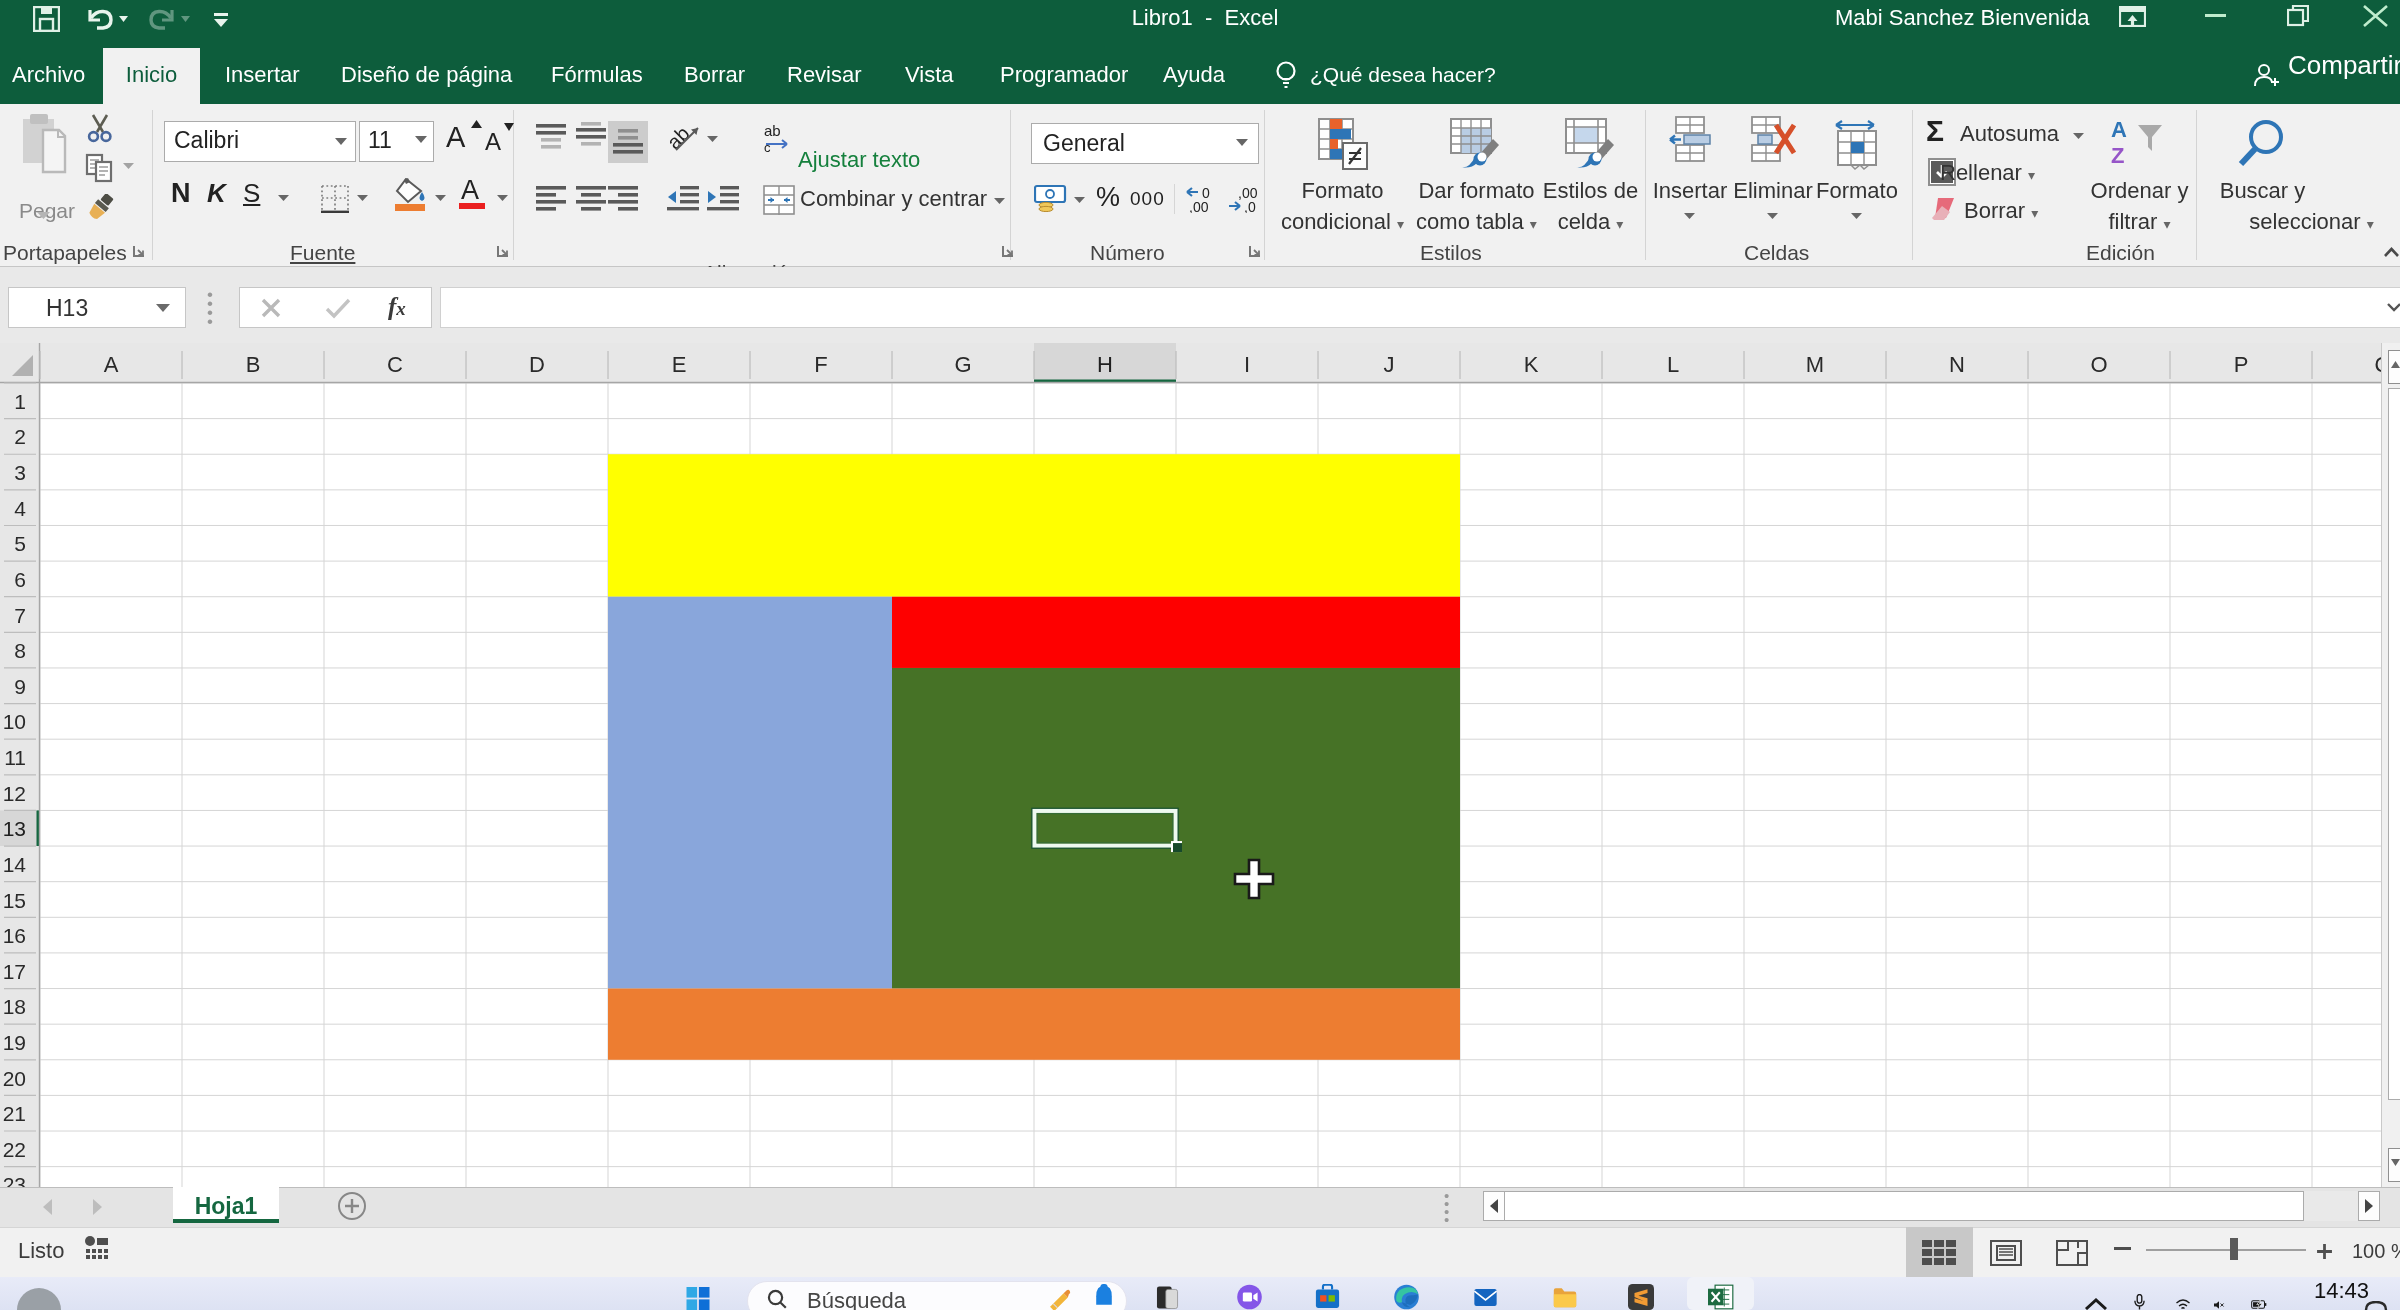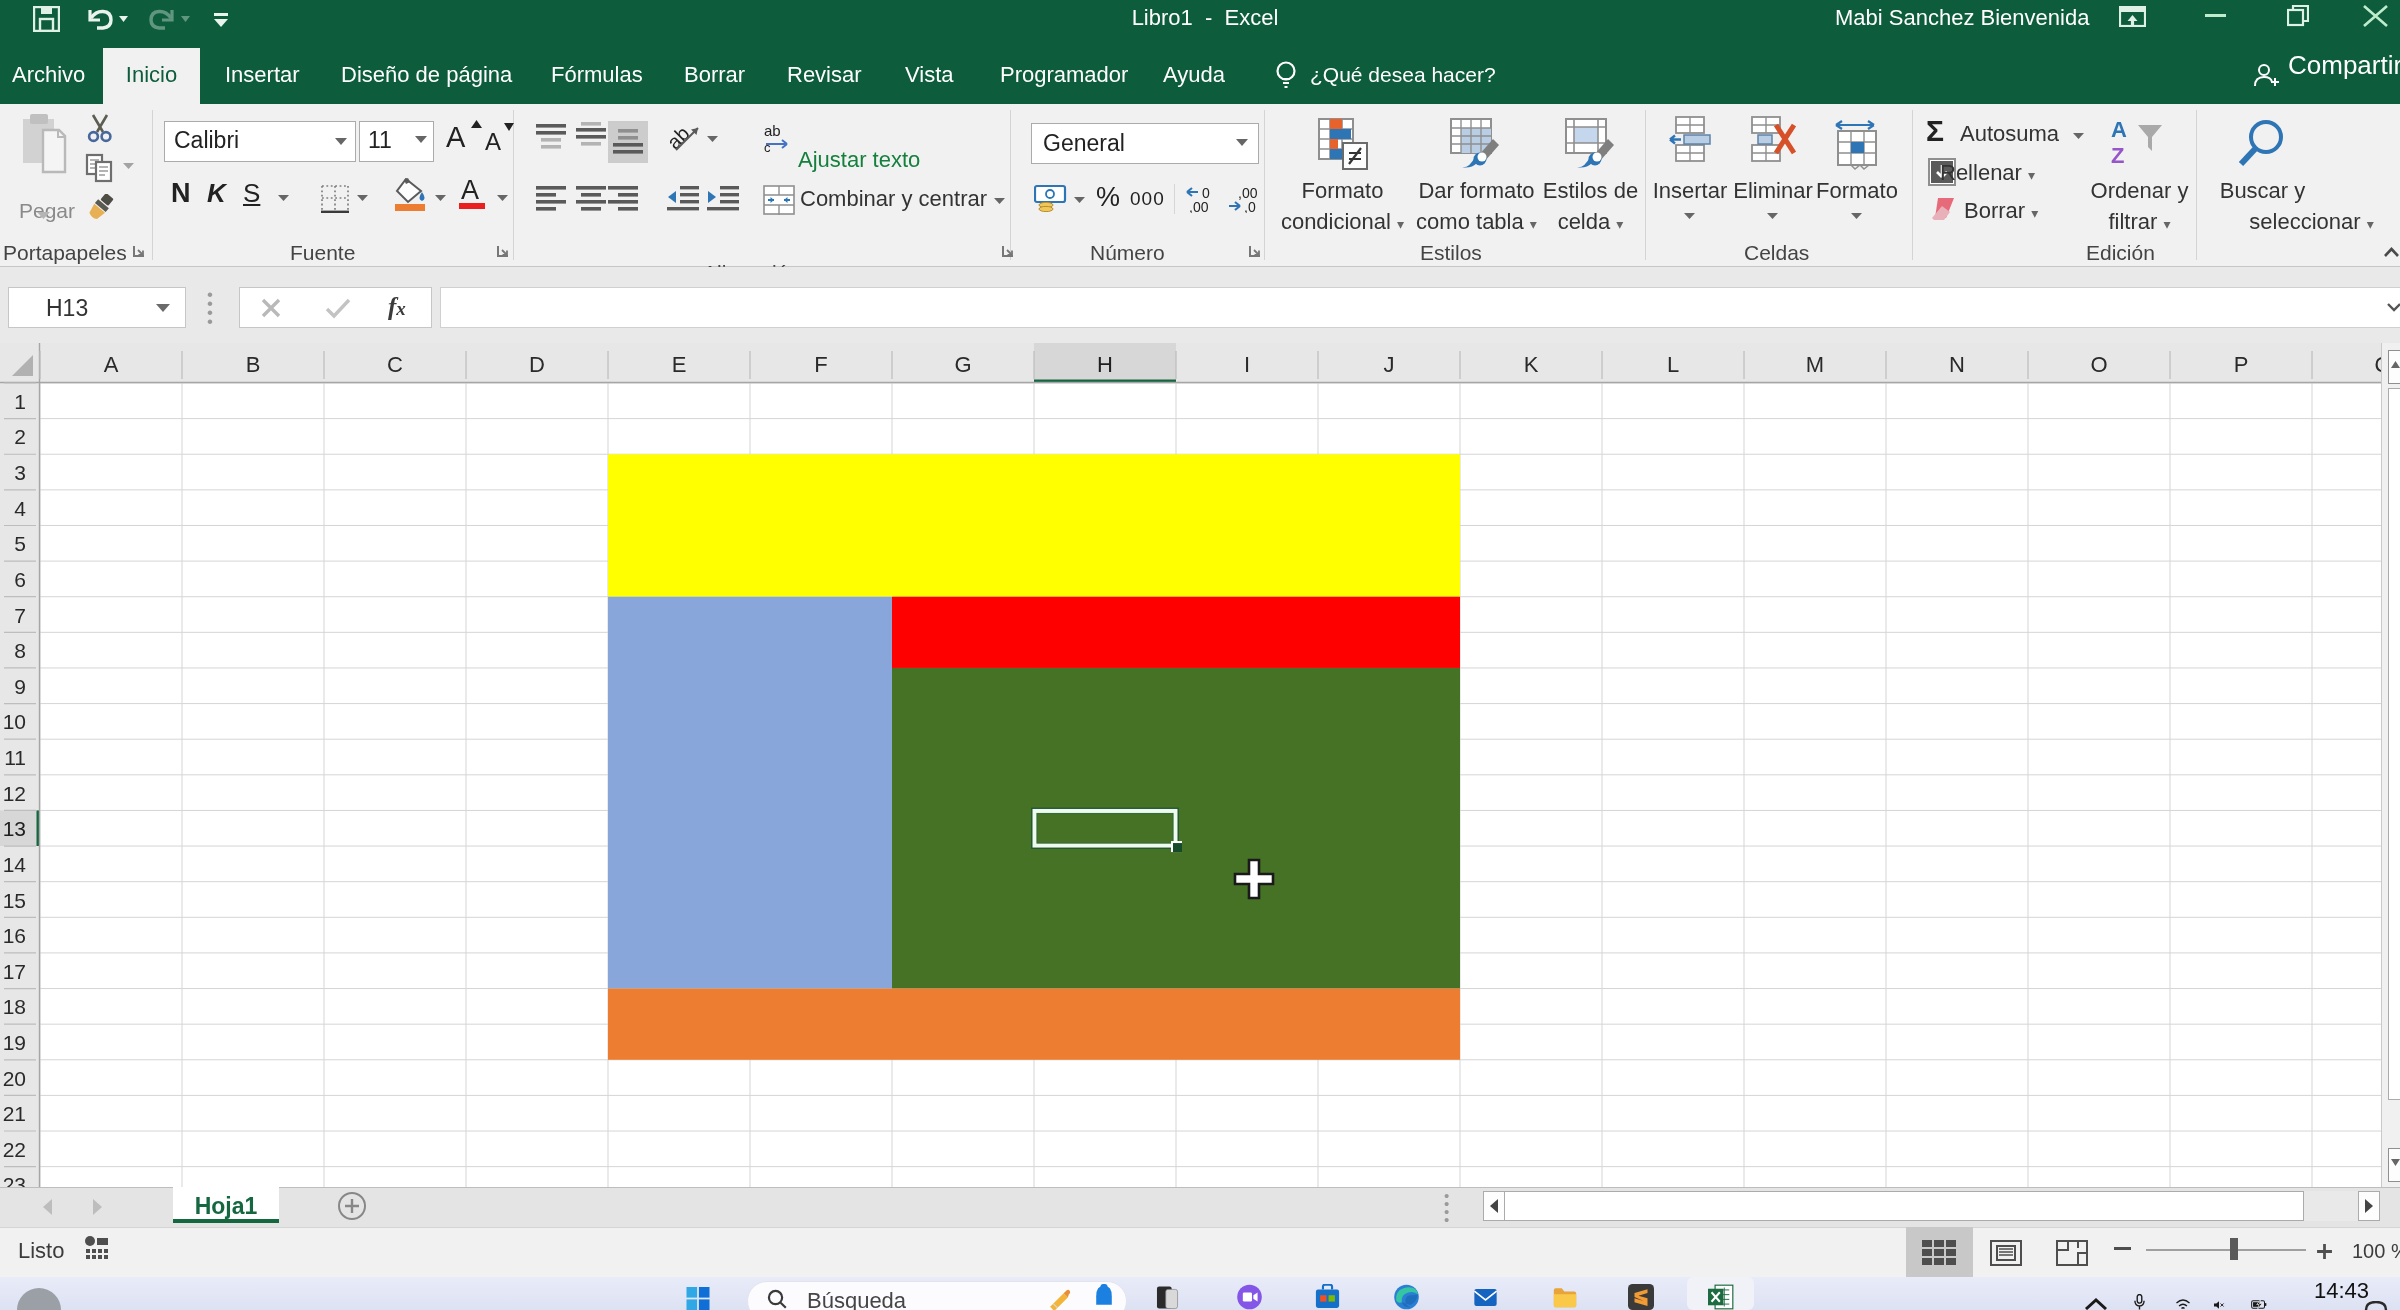--- a/index.html
+++ b/index.html
@@ -196,21 +196,21 @@
       <path d="M1 1 l11 0 l-5.5 6 z" fill="#666"></path>
     </svg>
 
 <div class="abs" style="left:461px;top:175px;font-size:27px;color:#222;">A</div>
 
 <div class="abs" style="left:459px;top:203px;width:26px;height:6px;background:#ea1f1f;"></div>
 <svg class="abs" style="left:496px;top:194px;" width="13" height="8" viewBox="0 0 13 8">
       <path d="M1 1 l11 0 l-5.5 6 z" fill="#666"></path>
     </svg>
 
-<div class="abs" style="left:290px;top:241px;font-size:21px;color:#444;">Fuente</div>
+<div class="abs" style="left:290px;top:241px;font-size:21px;color:#444;text-decoration:underline;">Fuente</div>
 
 <svg class="abs" style="left:496px;top:244px;" width="15" height="15" viewBox="0 0 15 15">
  <path d="M2 2 L2 12 L12 12" fill="none" stroke="#777" stroke-width="2"></path>
  <path d="M6 6 L11 11 M11 6.5 L11 11 L6.5 11" stroke="#777" stroke-width="1.8" fill="none"></path>
 </svg>
 
 <svg class="abs" style="left:535px;top:122px;" width="32" height="30" viewBox="0 0 32 30">
       <g fill="#5a5a5a">
         <rect x="1" y="2" width="30" height="3.6"></rect>
         <rect x="1" y="9" width="30" height="3.6"></rect>

